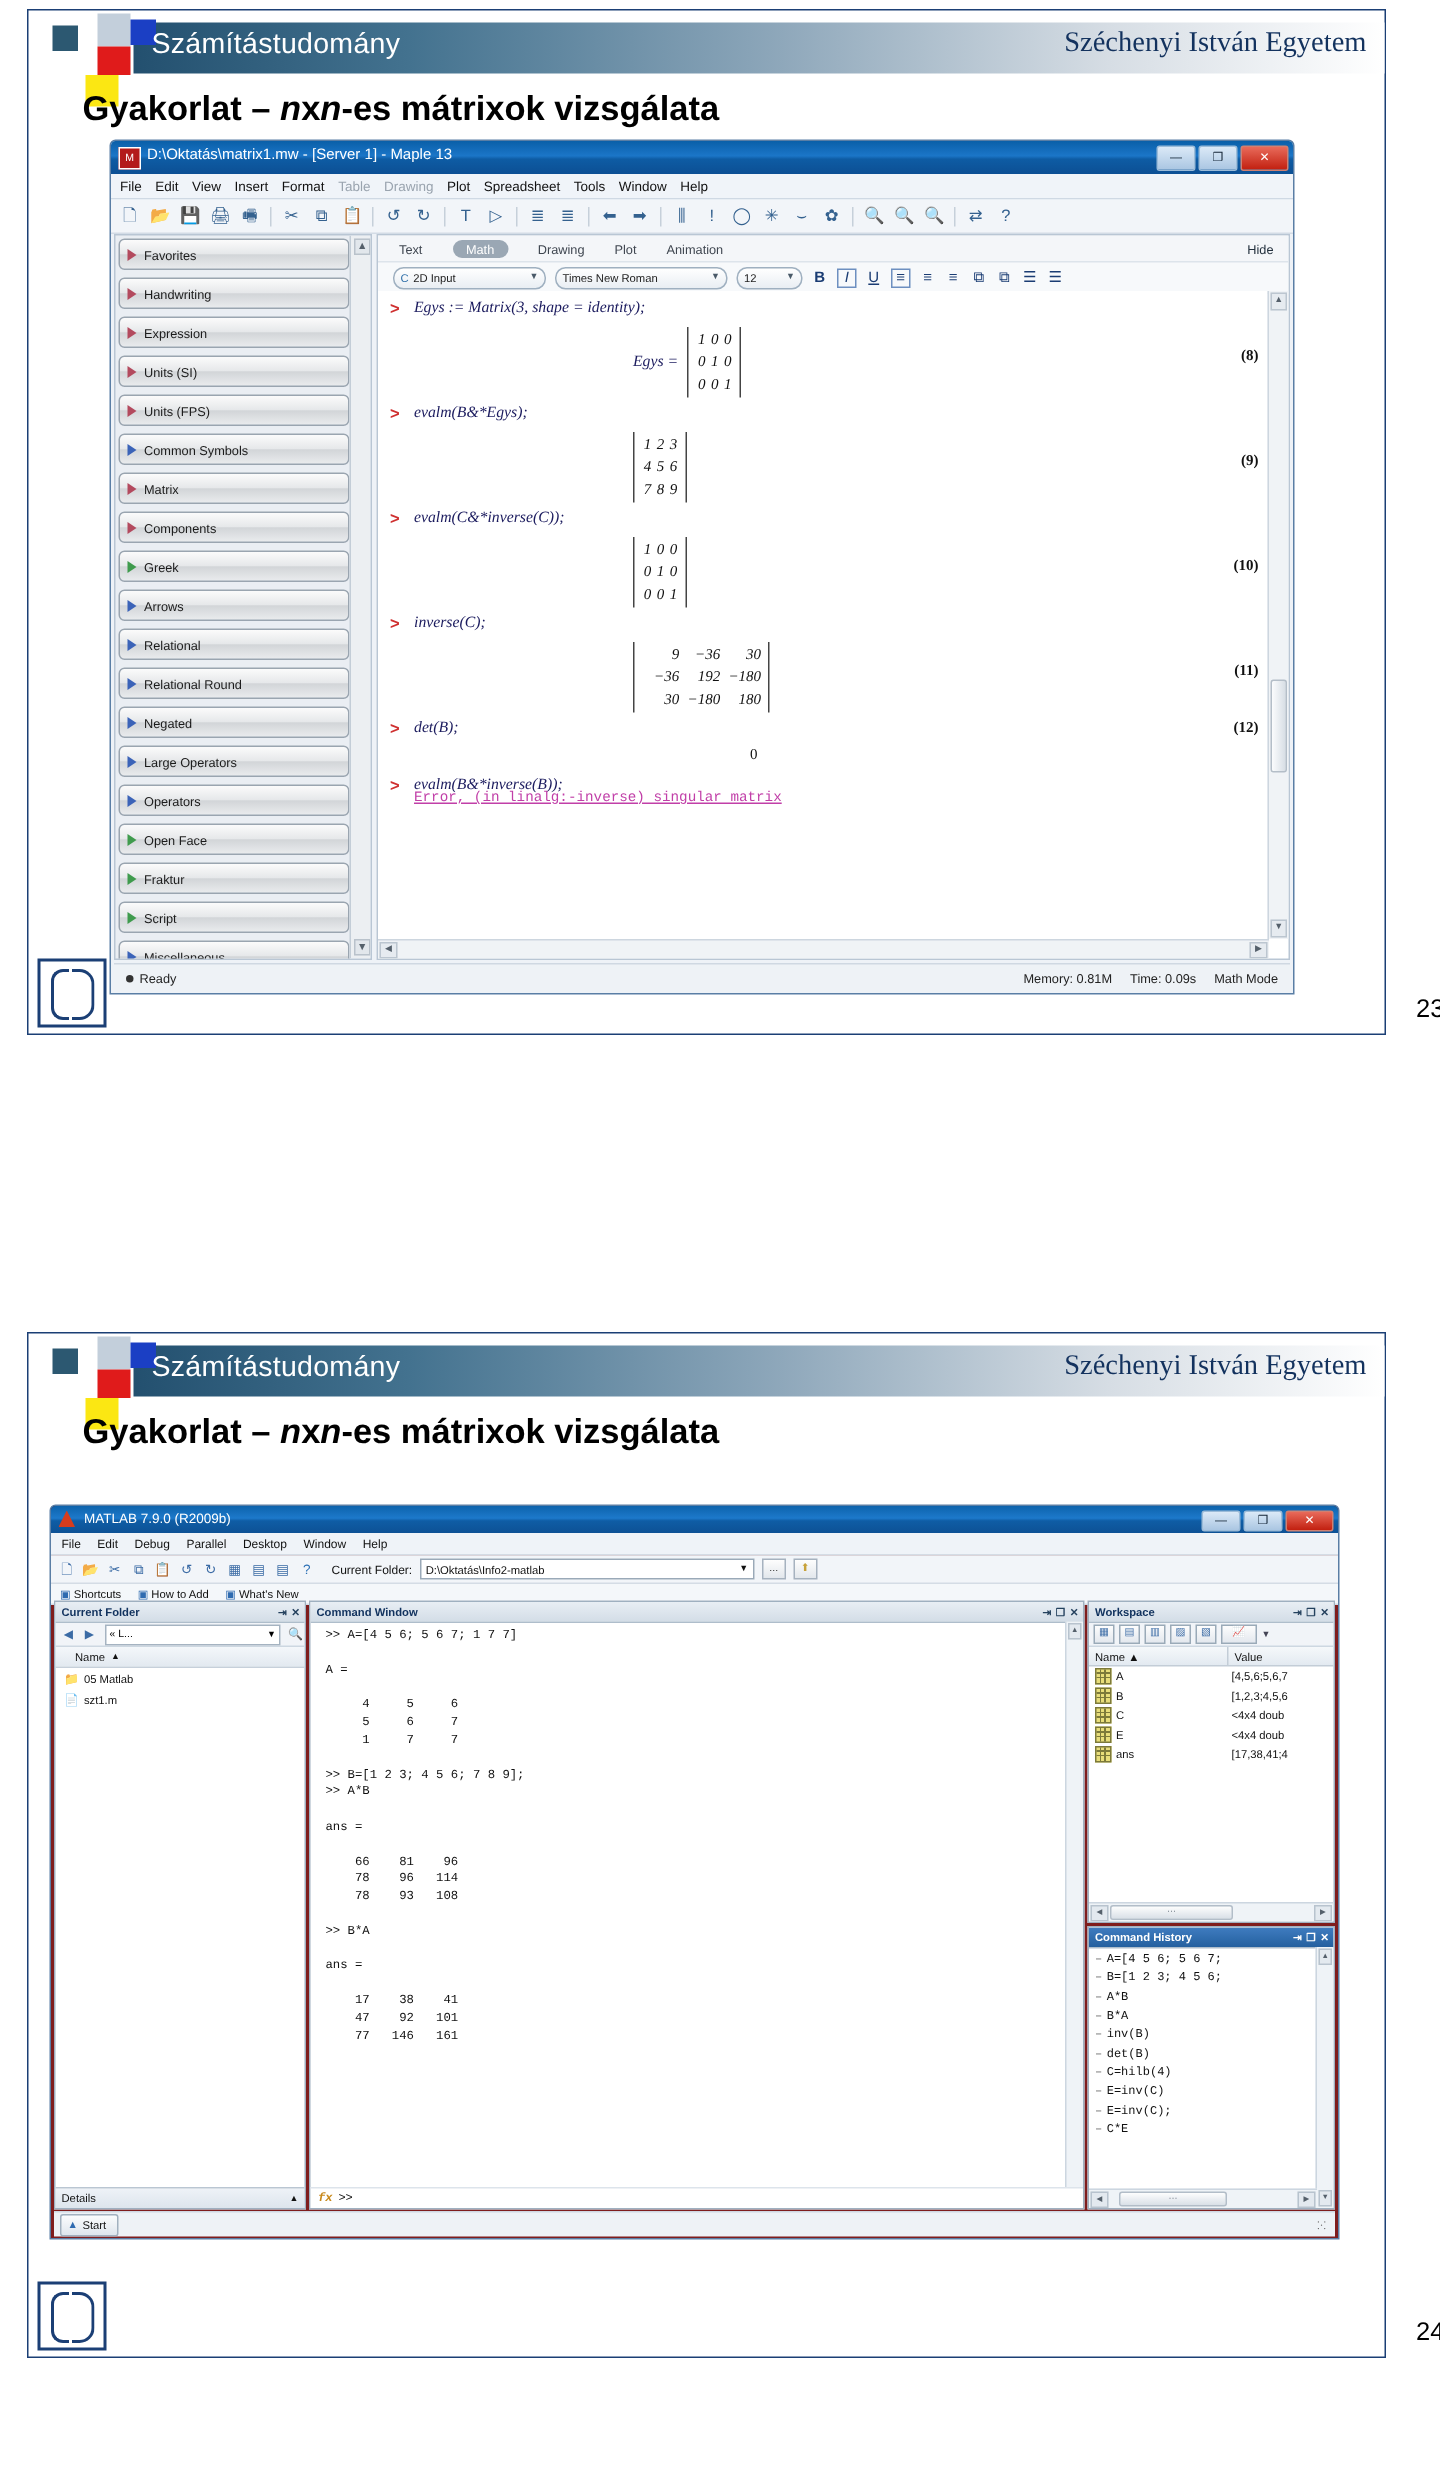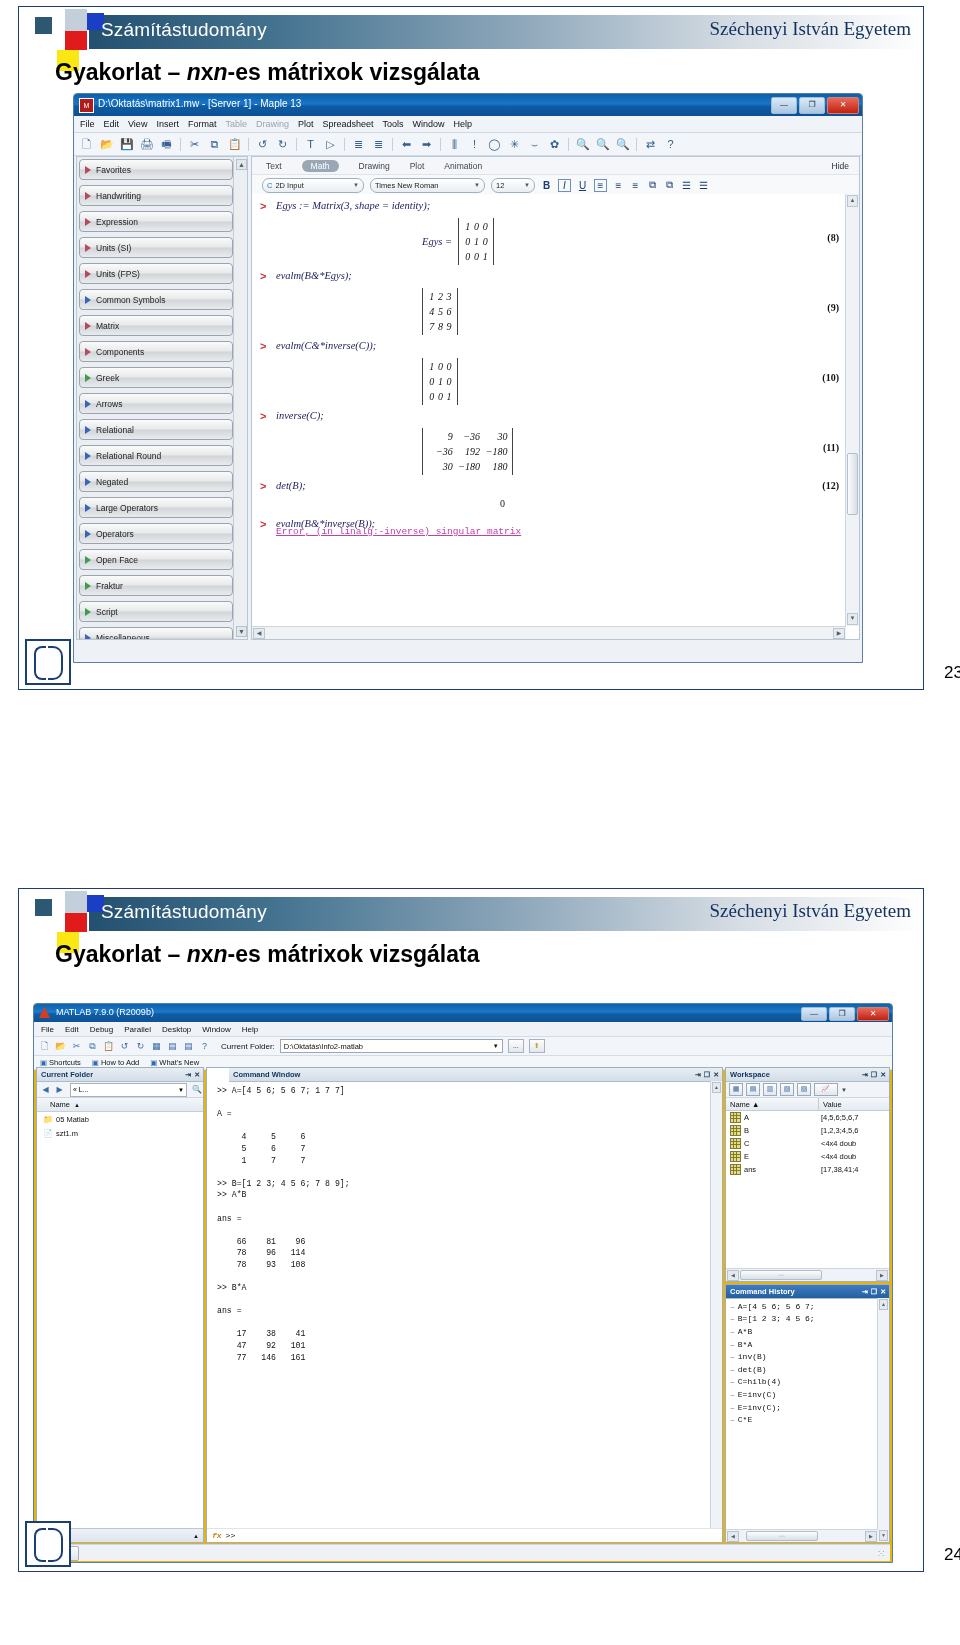--- a/index.html
+++ b/index.html
@@ -103,21 +103,21 @@
   .ws-hsb .ar{position:absolute;top:1px;width:10px;height:9px;background:#e6ebf0;border:1px solid #bcc6d0;font-size:6px;text-align:center;line-height:8px;color:#55606b;}
   .ws-hsb .ar.l{left:1px;} .ws-hsb .ar.r{right:1px;}
 
   .statusbar{position:absolute;left:2px;right:2px;bottom:1px;height:18px;background:#eef2f6;border-top:1px solid #cfd8e2;
       display:flex;align-items:center;font-size:8.5px;color:#222;}
   .statusbar .ready{margin-left:8px;}
   .statusbar .dot{display:inline-block;width:5px;height:5px;border-radius:50%;background:#333;margin-right:4px;vertical-align:middle;}
   .statusbar .right{margin-left:auto;margin-right:8px;display:flex;gap:12px;}
 
   
-  #matlab-window{left:14px;top:114px;width:860px;height:560px;background:#eab308;border:1px solid #5a7ea5;border-radius:4px 4px 0 0;position:absolute;box-sizing:border-box;}
+  #matlab-window{left:14px;top:114px;width:860px;height:490px;background:#7f1d1d;border:1px solid #5a7ea5;border-radius:4px 4px 0 0;position:absolute;box-sizing:border-box;}
   .ml-title{height:18px;background:linear-gradient(to bottom,#0d63ac 0%,#1d79cb 45%,#0f5da5 55%,#0d5195 100%);border-radius:3px 3px 0 0;position:relative;}
   .ml-title .tt{position:absolute;left:22px;top:3px;color:#fff;font-size:9px;}
   .ml-ico{position:absolute;left:5px;top:3px;width:11px;height:11px;background:#d63c1e;clip-path:polygon(50% 0,100% 100%,0 100%);}
   .ml-menubar{height:14px;background:#eff3f8;border-bottom:1px solid #d4dce5;display:flex;align-items:center;gap:11px;padding-left:7px;}
   .ml-menubar span{font-size:8px;color:#111;}
   .ml-tbar{height:18px;background:#f2f5f9;border-bottom:1px solid #d4dce5;display:flex;align-items:center;gap:5px;padding-left:5px;}
   .ml-tbi{width:11px;height:11px;font-size:9px;line-height:11px;text-align:center;color:#3b6ba5;}
   .cf-label{font-size:8px;color:#111;margin-left:6px;}
   .cf-combo{height:12px;width:215px;border:1px solid #9aa9b8;background:#fff;font-size:7.5px;display:flex;align-items:center;padding:0 3px;color:#111;}
   .cf-combo .cv{flex:1;} .cf-combo .cd{font-size:6px;}
@@ -136,21 +136,21 @@
   #cf-panel{width:168px;}
   .cf-tbar{height:15px;background:#f1f4f8;border-bottom:1px solid #cdd7e1;display:flex;align-items:center;gap:3px;padding-left:3px;}
   .cf-tbi{font-size:8px;color:#3b6ba5;width:11px;text-align:center;}
   .cf-path{height:12px;border:1px solid #a5b3c1;background:#fff;font-size:7px;display:flex;align-items:center;padding:0 2px;flex:1;margin:0 2px;}
   .tree-head{height:13px;background:linear-gradient(to bottom,#f4f7fa,#e2e9f0);border-bottom:1px solid #c6d0da;font-size:7.5px;display:flex;align-items:center;padding-left:13px;color:#111;}
   .tree-row{height:14px;display:flex;align-items:center;font-size:7.5px;color:#111;padding-left:6px;gap:3px;}
   .fold-ic{color:#d8b54a;font-size:8px;}
   .file-ic{color:#5b7fa8;font-size:8px;}
   .cf-details{position:absolute;left:0;right:0;bottom:0;height:13px;background:linear-gradient(to bottom,#eef2f7,#dde5ed);border-top:1px solid #bac6d2;font-size:7.5px;display:flex;align-items:center;padding-left:4px;color:#111;}
 
-  #cw-panel{flex:1;padding-left:22px;}
+  #cw-panel{flex:1;}
   .cw-text{position:absolute;left:0;right:11px;top:13px;bottom:13px;font-family:"Liberation Mono",monospace;font-size:8.2px;color:#111;padding:4px 0 0 10px;line-height:11.6px;white-space:pre;overflow:hidden;}
   .cw-fx{position:absolute;left:0;right:0;bottom:0;height:13px;background:#fff;border-top:1px solid #dde4eb;font-family:"Liberation Mono",monospace;font-size:8px;color:#111;display:flex;align-items:center;padding-left:5px;}
   .cw-fx .fx{color:#c8891b;font-style:italic;font-weight:bold;margin-right:4px;}
   .vsb{position:absolute;right:0;top:13px;bottom:0;width:11px;background:#eff3f7;border-left:1px solid #ccd6e0;}
   .vsb .ar{position:absolute;left:1px;right:1px;height:9px;background:#e3e9ef;border:1px solid #b8c3ce;font-size:5px;text-align:center;line-height:8px;color:#55606b;}
   .vsb .ar.up{top:1px;} .vsb .ar.dn{bottom:1px;}
 
   #right-col{width:165px;display:flex;flex-direction:column;gap:2px;}
   #ws-panel{height:215px;position:relative;}
   .ws-tbar{height:15px;background:#f1f4f8;border-bottom:1px solid #cdd7e1;display:flex;align-items:center;gap:3px;padding-left:3px;}
@@ -440,20 +440,28 @@
           <div class="thumb"></div>
           <div class="ar dn">▼</div>
         </div>
         <div class="ws-hsb">
           <div class="ar l">◀</div>
           <div class="ar r">▶</div>
         </div>
       </div>
     </div>
 
+    <div class="statusbar">
+      <div class="ready"><span class="dot"></span><span>Ready</span></div>
+      <div class="right">
+        <span>Memory: 0.81M</span>
+        <span>Time: 0.09s</span>
+        <span>Math Mode</span>
+      </div>
+    </div>
   </div>
 
   <div class="logo"></div>
   <div class="page-num" style="bottom:6px;">23</div>
 </div>
 
 <div class="slide" id="slide-2">
 
   <div class="banner">
     <div class="banner-bar"></div>

